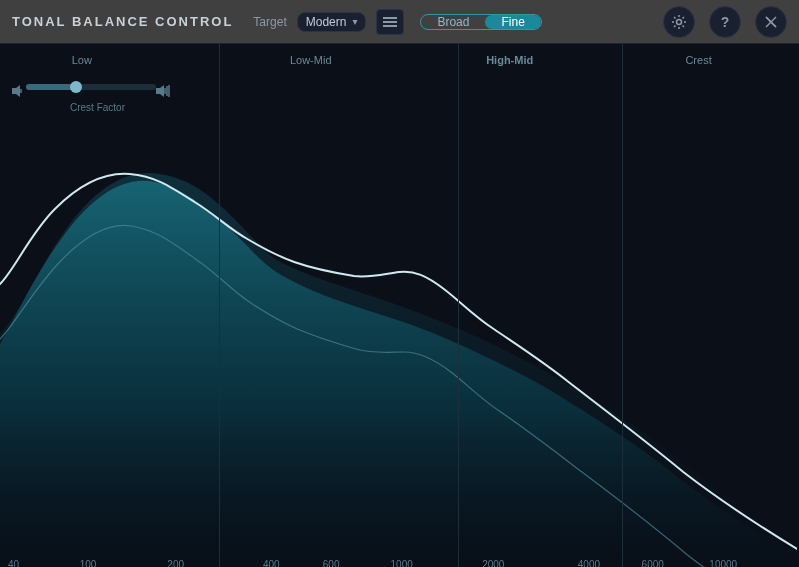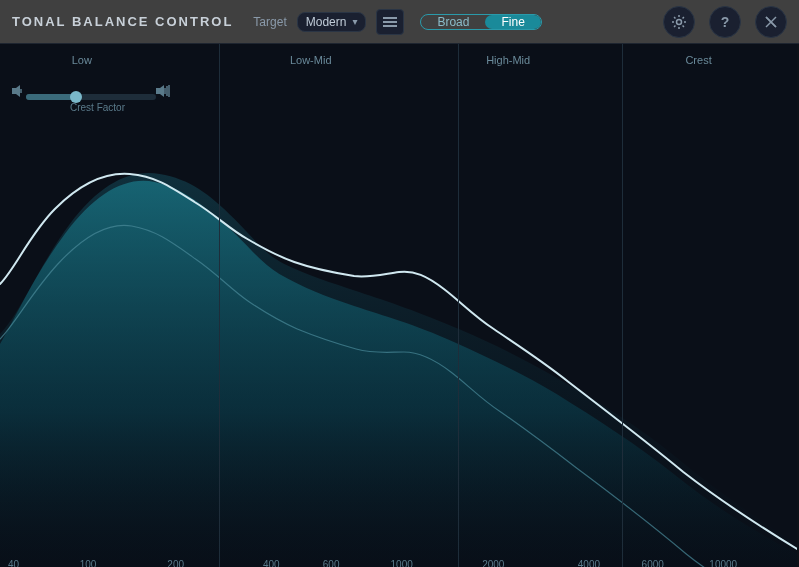--- a/index.html
+++ b/index.html
@@ -140,21 +140,21 @@
       color: #6a8a9a;
       text-align: center;
     }
 
     
     #crest-factor {
       position: absolute;
       top: 40px;
       left: 12px;
       display: flex;
-      align-items: flex-end;
+      align-items: flex-start;
       z-index: 10;
     }
 
     .cf-icon {
       color: #5a7a8a;
       font-size: 14px;
     }
 
     #cf-slider-track {
       width: 130px;
@@ -272,21 +272,21 @@
       <line x1="7" y1="0" x2="7" y2="14" stroke="#8a9aaa" stroke-width="1.5" transform="rotate(-45 7 7)"></line>
     </svg>
   </div>
 </div>
 
 <div id="main">
 
   <div id="band-labels">
     <span class="band-label" style="left:9%;position:absolute;">Low</span>
     <span class="band-label" style="left:35%;position:absolute;padding-left:11px;">Low-Mid</span>
-    <span class="band-label" style="left:61%;position:absolute;">High-Mid</span>
+    <span class="band-label" style="left:61%;position:absolute;font-weight:bold;">High-Mid</span>
     <span class="band-label" style="left:86%;position:absolute;">Crest</span>
   </div>
 
   <div id="crest-factor">
     <span class="cf-icon">
       <svg width="14" height="12" viewBox="0 0 14 12">
         <rect x="0" y="3" width="4" height="6" fill="#5a7a8a"></rect>
         <polygon points="4,3 8,0 8,12 4,9" fill="#5a7a8a"></polygon>
         <line x1="9" y1="4" x2="9" y2="8" stroke="#5a7a8a" stroke-width="1.5"></line>
       </svg>

